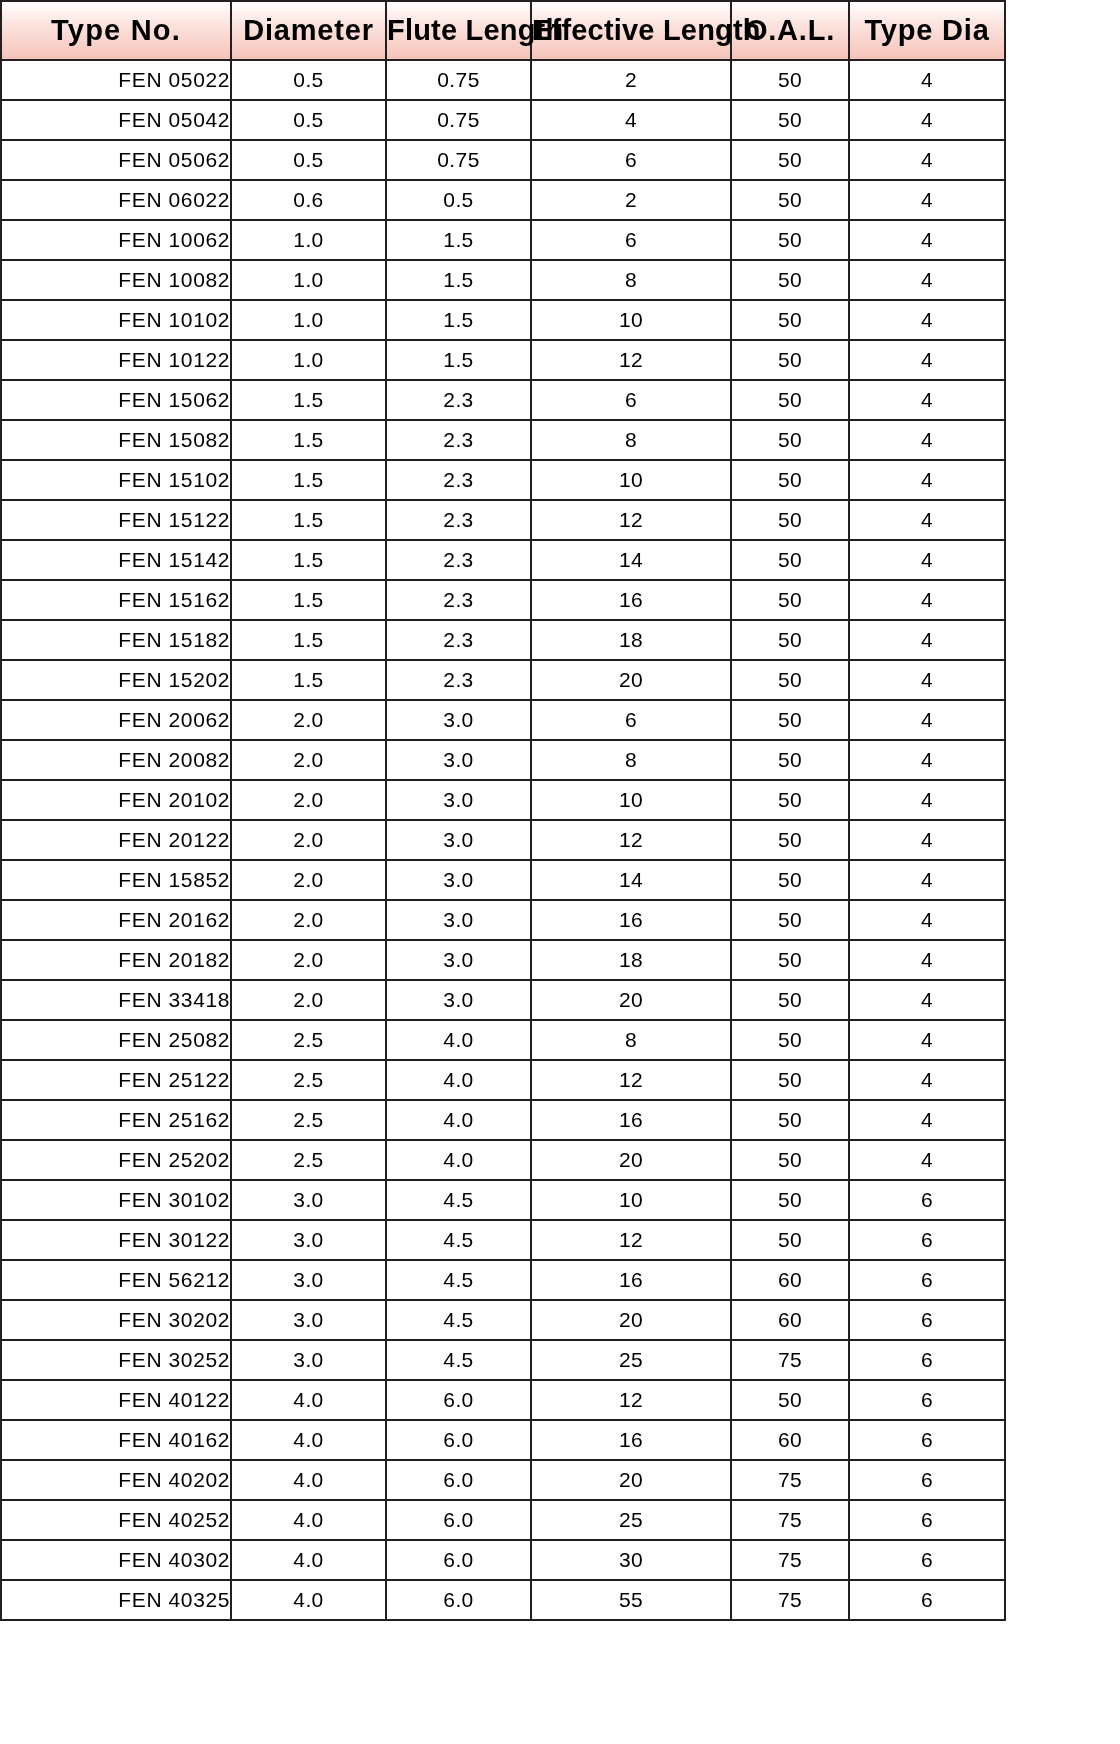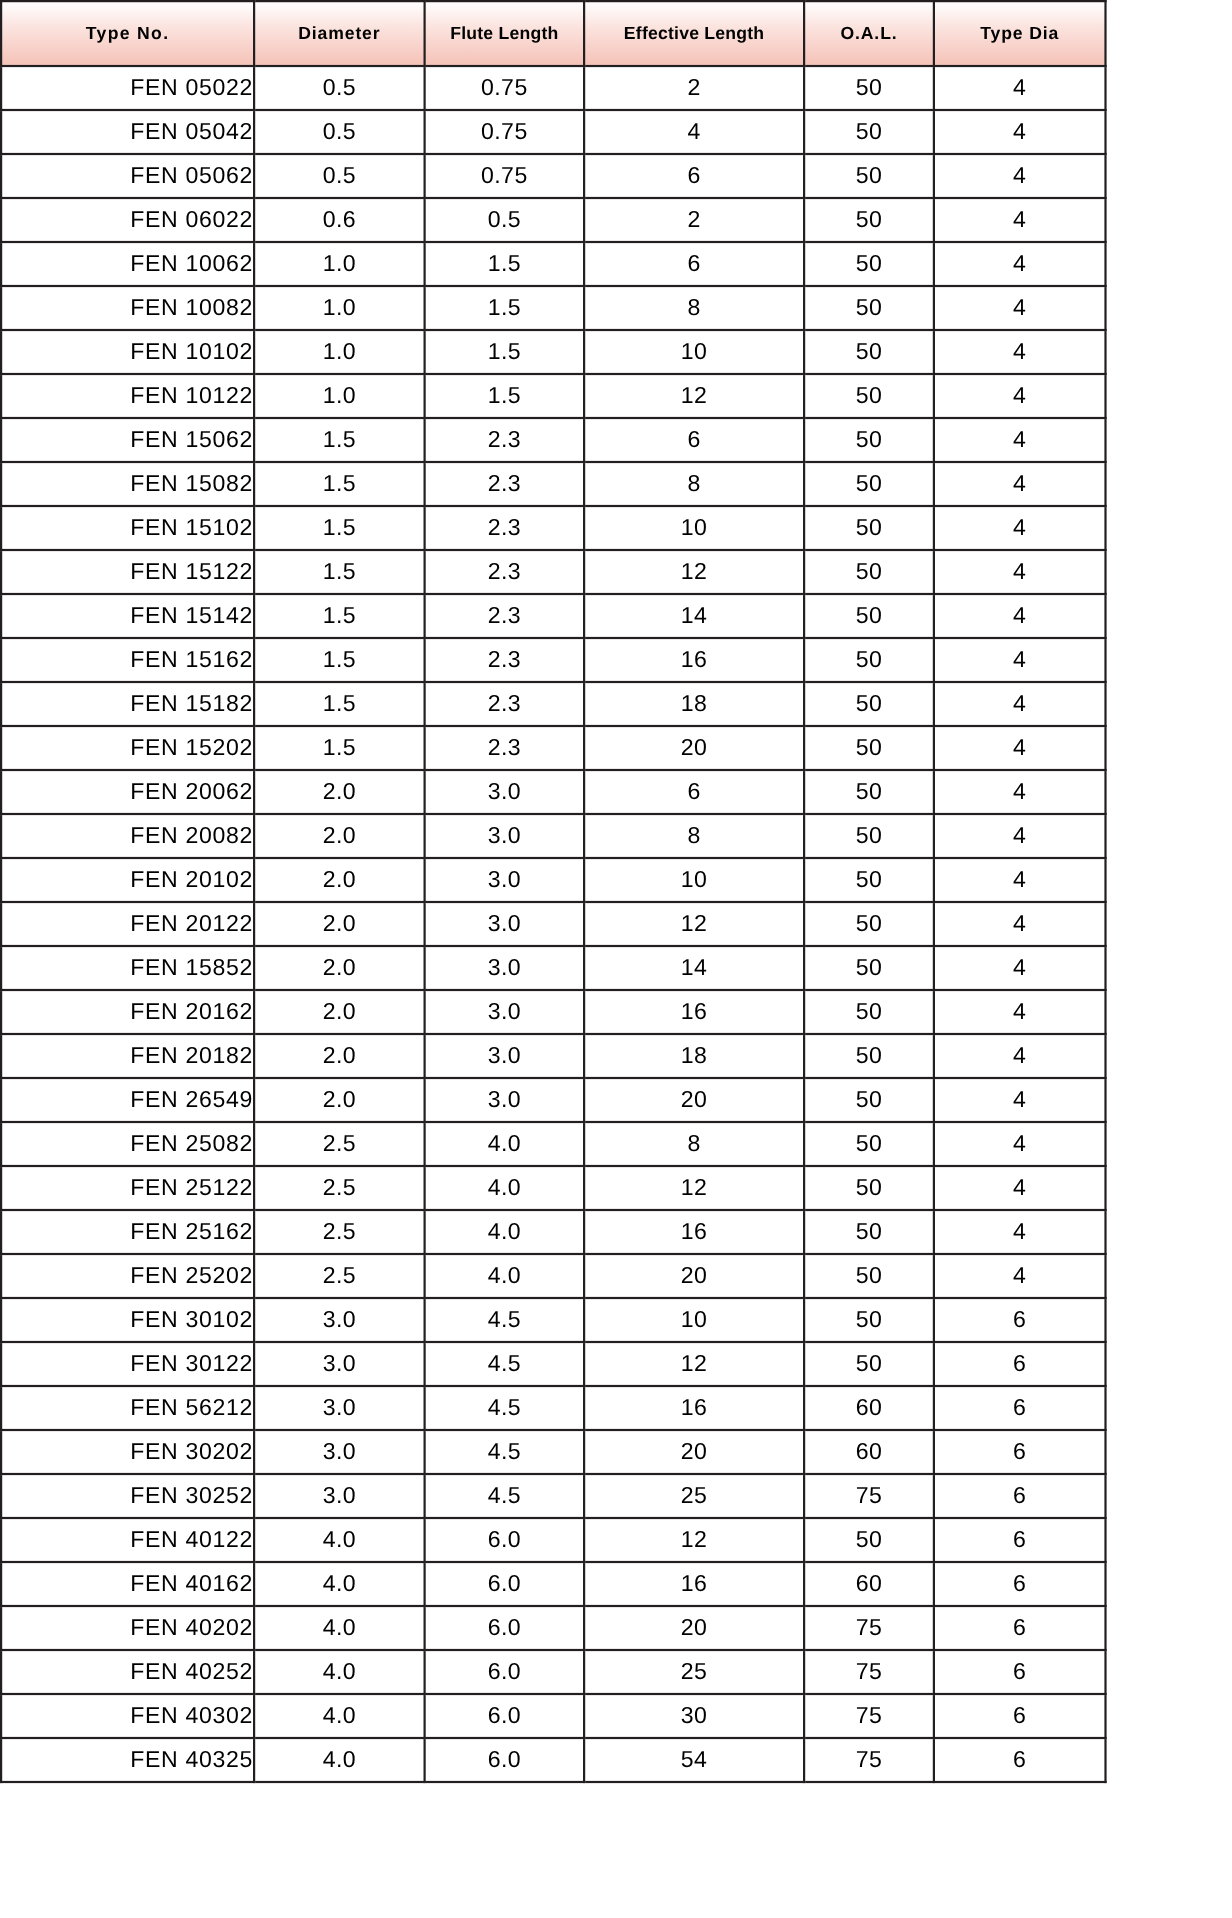--- a/index.html
+++ b/index.html
@@ -31,21 +31,21 @@
     text-align: center;
     vertical-align: middle;
     font-size: 21px;
     color: #000000;
     padding: 0;
     height: 38px;
     letter-spacing: 0.4px;
   }
   #spec-table thead th {
     font-weight: bold;
-    font-size: 16px;
+    font-size: 29px;
     height: 57px;
     background: linear-gradient(to bottom, #ffffff 0%, #fbe3de 40%, #f5c3b8 100%);
     letter-spacing: 0.8px;
     white-space: nowrap;
   }
   #spec-table thead th.head-type {
     letter-spacing: 1.2px;
   }
   #spec-table thead th.head-flute,
   #spec-table thead th.head-effective {
@@ -257,21 +257,21 @@
       </tr>
       <tr>
         <td class="type-cell">FEN 20182</td>
         <td>2.0</td>
         <td>3.0</td>
         <td>18</td>
         <td>50</td>
         <td>4</td>
       </tr>
       <tr>
-        <td class="type-cell">FEN 26549</td>
+        <td class="type-cell">FEN 33418</td>
         <td>2.0</td>
         <td>3.0</td>
         <td>20</td>
         <td>50</td>
         <td>4</td>
       </tr>
       <tr>
         <td class="type-cell">FEN 25082</td>
         <td>2.5</td>
         <td>4.0</td>
@@ -380,18 +380,18 @@
         <td>4.0</td>
         <td>6.0</td>
         <td>30</td>
         <td>75</td>
         <td>6</td>
       </tr>
       <tr>
         <td class="type-cell">FEN 40325</td>
         <td>4.0</td>
         <td>6.0</td>
-        <td>54</td>
+        <td>55</td>
         <td>75</td>
         <td>6</td>
       </tr>
     </tbody>
 </table>
 
 </body></html>

